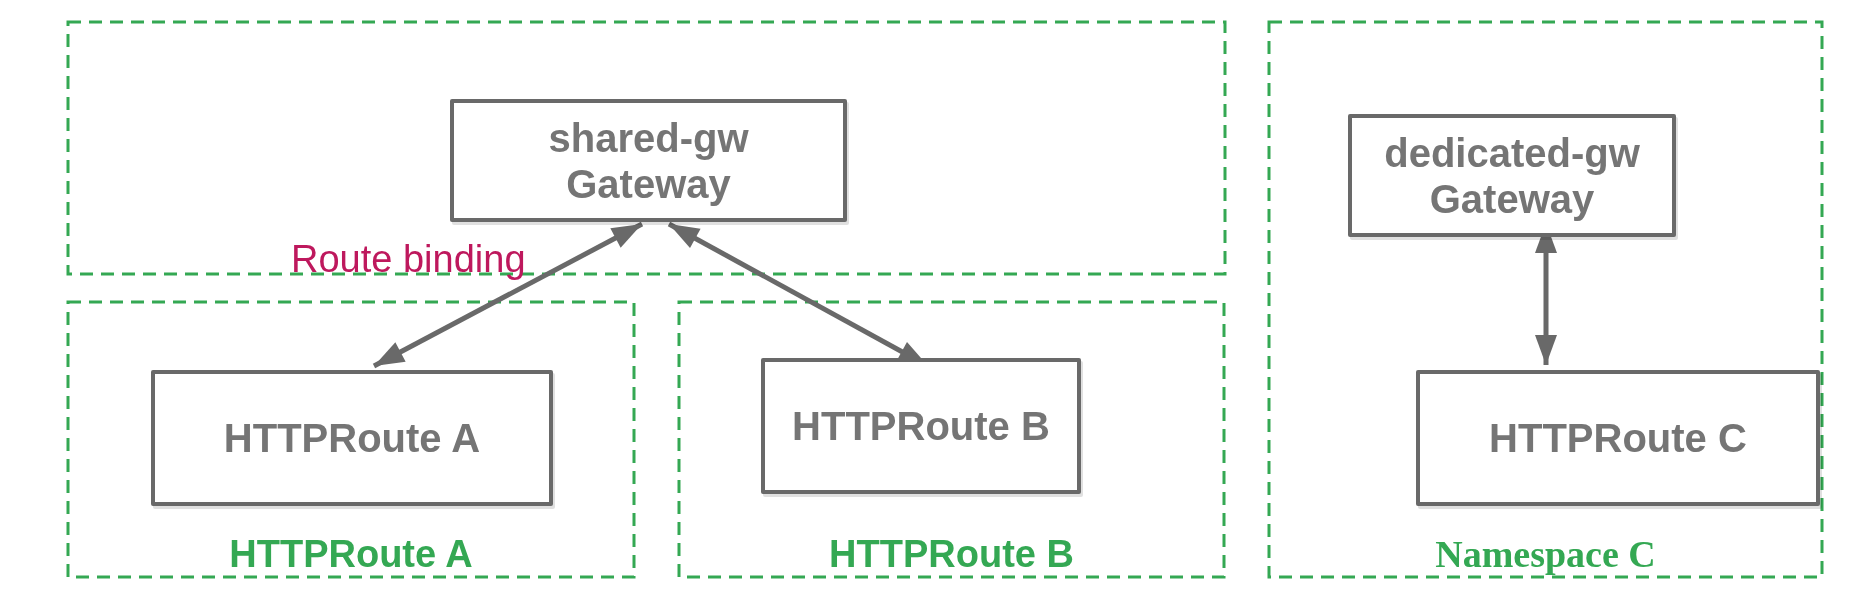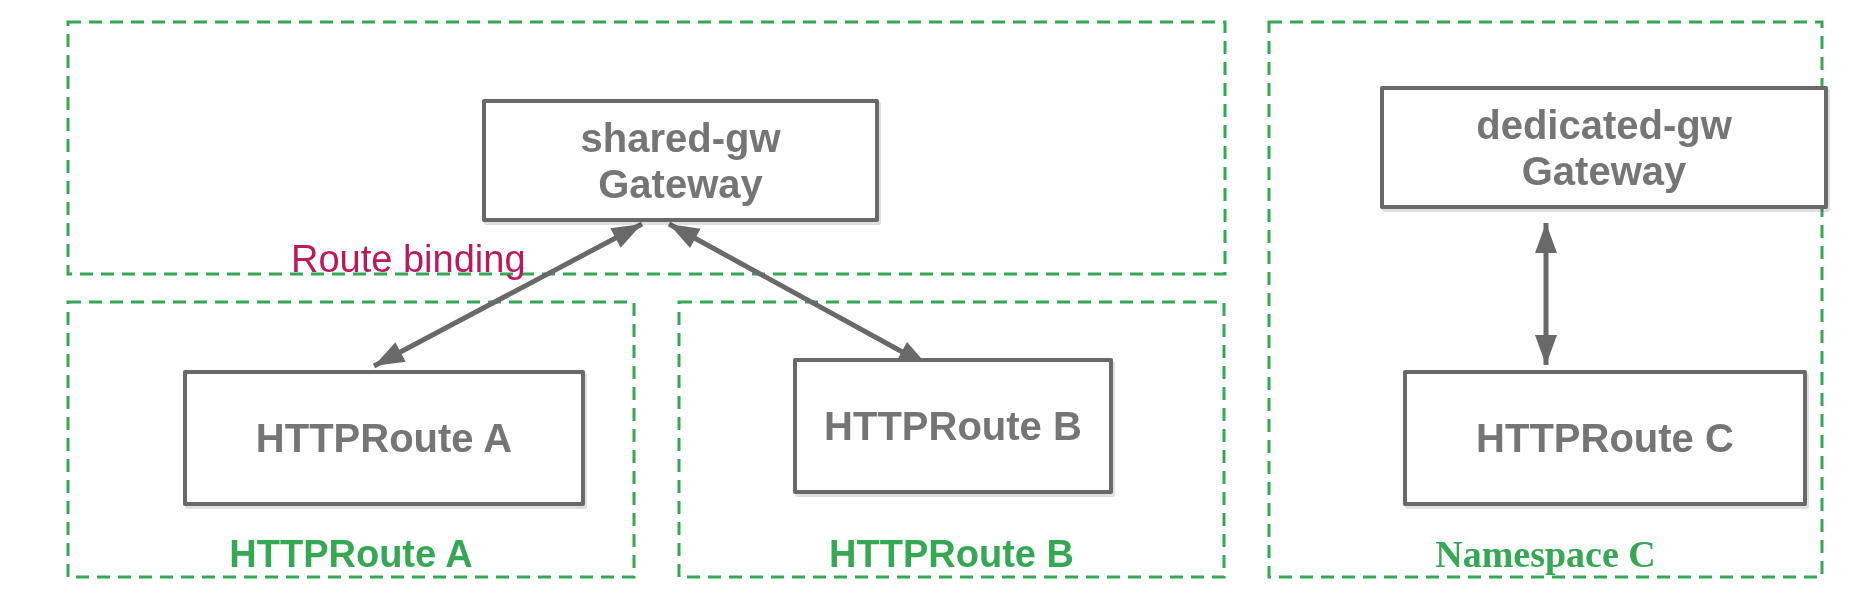--- a/index.html
+++ b/index.html
@@ -41,42 +41,41 @@
     display: flex;
     flex-direction: column;
     align-items: center;
     justify-content: center;
     text-align: center;
     color: #757575;
     font-size: 40px;
     font-weight: 700;
     line-height: 46px;
     white-space: nowrap;
-    margin-left: 32px;
   }
   .annotation {
     position: absolute;
     font-size: 38px;
     font-weight: 400;
     color: #be185d;
     line-height: 42px;
     white-space: nowrap;
   }
 
   
   #infra-title      { left: 450px;  top: 26px;  width: 397px; }
   #ns-a-title       { left: 68px;   top: 533px; width: 566px; }
   #ns-b-title       { left: 679px;  top: 533px; width: 545px; }
   #ns-c-title       { left: 1269px; top: 533px; width: 553px; font-family: Liberation Serif, serif; }
 
   #shared-gw-node    { left: 450px;  top: 99px;  width: 397px; height: 123px; }
-  #dedicated-gw-node { left: 1348px; top: 86px;  width: 448px; height: 123px; }
+  #dedicated-gw-node { left: 1348px; top: 114px;  width: 328px; height: 123px; }
   #route-a-node      { left: 151px;  top: 370px; width: 402px; height: 136px; }
   #route-b-node      { left: 761px;  top: 358px; width: 320px; height: 136px; }
-  #route-c-node      { left: 1371px; top: 370px; width: 404px; height: 136px; }
+  #route-c-node      { left: 1416px; top: 370px; width: 404px; height: 136px; }
 
   #route-binding-label { left: 291px; top: 238px; }
 </style>
 </head>
 <body>
 
 <div class="stage">
 
   <svg class="underlay" viewBox="0 0 1860 600" xmlns="http://www.w3.org/2000/svg">
 

